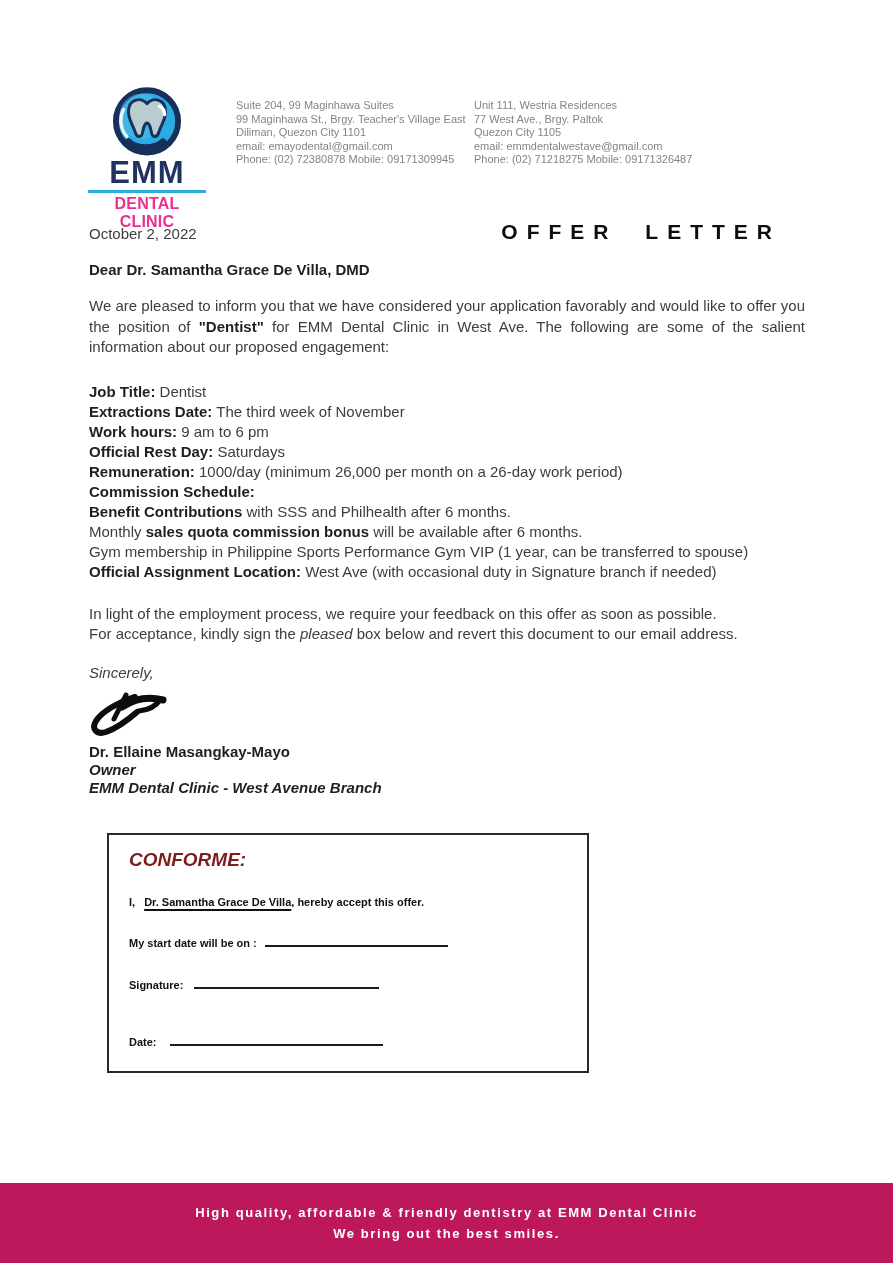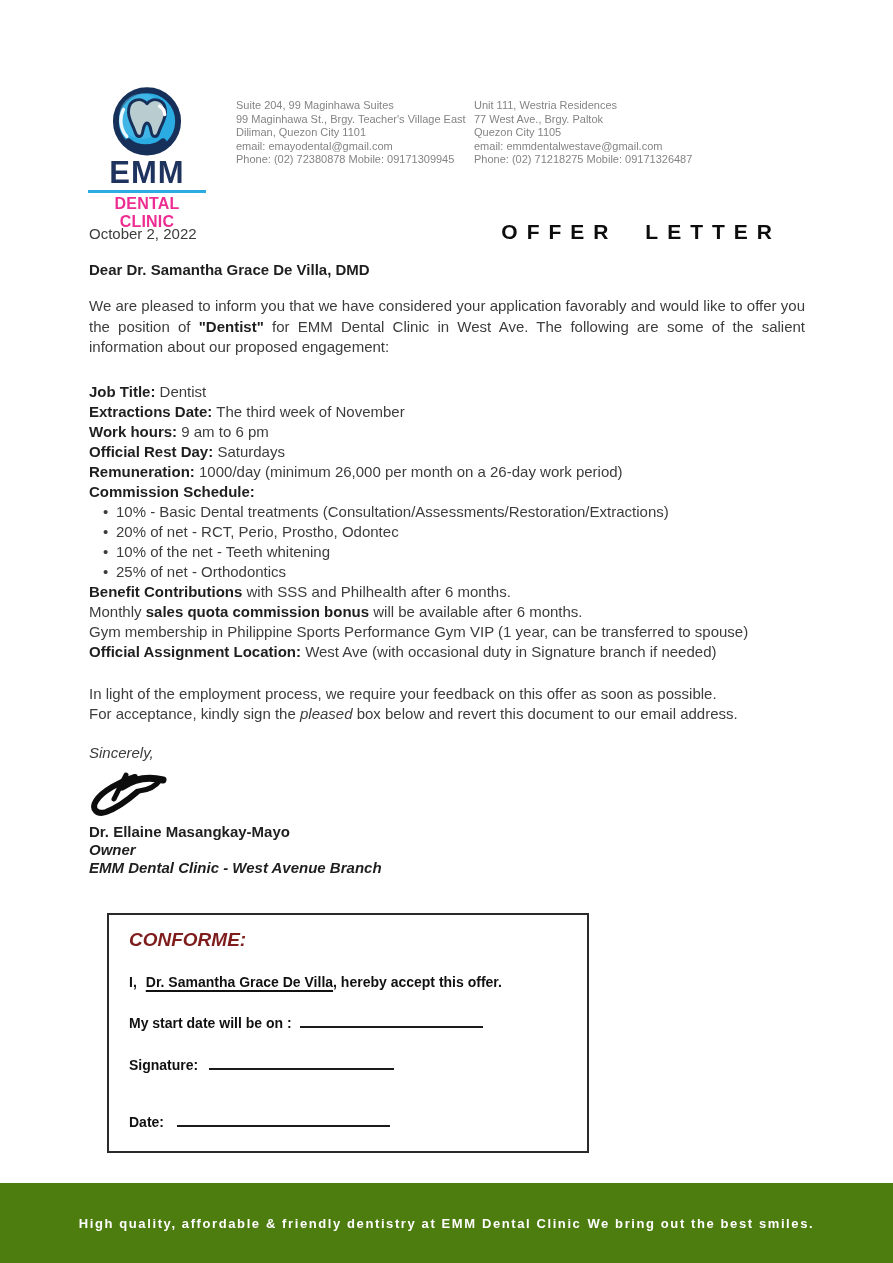--- a/index.html
+++ b/index.html
@@ -39,34 +39,34 @@
   .signoff { margin-top:19px; font-style:italic; }
   .signature-svg { display:block; margin:7px 0 0 0; }
   .signer-name { font-weight:700; color:#1f1f1f; line-height:19px; margin-top:2px; }
   .signer-title, .signer-org { font-weight:700; font-style:italic; color:#1f1f1f; line-height:18px; }
   
   .conforme-box {
     margin:36px 0 0 18px; width:482px; height:240px;
     border:2px solid #2a2a2a; padding:15px 20px; color:#111;
   }
   .conforme-heading { font-weight:700; font-style:italic; font-size:19px; color:#7f1d1d; }
-  .conforme-row { margin-top:21px; font-weight:700; font-size:14px; color:#111; }
+  .conforme-row { margin-top:21px; font-weight:700; font-size:11px; color:#111; }
   .conforme-row.date-row { margin-top:37px; }
   .accept-name {
     margin-left:9px; text-decoration:underline;
     text-decoration-thickness:1.5px; text-underline-offset:3px;
   }
   .blank-line { display:inline-block; border-bottom:2px solid #1b1b1b; height:13px; }
   .blank-start { width:183px; margin-left:8px; }
   .blank-sig { width:185px; margin-left:11px; }
   .blank-date { width:213px; margin-left:13px; }
   
   .footer {
-    position:absolute; left:0; right:0; bottom:0; height:80px; background:#4d7c0f;
-    display:flex; flex-direction:row; align-items:center; justify-content:center; gap:6px;
+    position:absolute; left:0; right:0; bottom:0; height:80px; background:#be185d;
+    display:flex; flex-direction:column; align-items:center; justify-content:center; gap:6px;
   }
   .footer div { color:#ffffff; font-weight:700; font-size:13px; letter-spacing:1.6px; }
 </style>
 </head>
 <body>
 
 <div class="page">
 
   <div class="logo">
     <svg class="logo-mark" width="76" height="74" viewBox="0 0 90 88">
@@ -106,26 +106,20 @@
     <p class="intro"><span>We are pleased to inform you that we have considered your application favorably and would like to offer you the position of </span><b>"Dentist"</b><span> for EMM Dental Clinic in West Ave. The following are some of the salient information about our proposed engagement:</span></p>
 
     <div class="details">
       <div class="detail-row"><b>Job Title:</b> <span>Dentist</span></div>
       <div class="detail-row"><b>Extractions Date:</b> <span>The third week of November</span></div>
       <div class="detail-row"><b>Work hours:</b> <span>9 am to 6 pm</span></div>
       <div class="detail-row"><b>Official Rest Day:</b> <span>Saturdays</span></div>
       <div class="detail-row"><b>Remuneration:</b> <span>1000/day (minimum 26,000 per month on a 26-day work period)</span></div>
       <div class="detail-row"><b>Commission Schedule:</b></div>
 
-      <ul class="commission">
-        <li>10% - Basic Dental treatments (Consultation/Assessments/Restoration/Extractions)</li>
-        <li>20% of net - RCT, Perio, Prostho, Odontec</li>
-        <li>10% of the net - Teeth whitening</li>
-        <li>25% of net - Orthodontics</li>
-      </ul>
 
       <div class="benefit-row"><b>Benefit Contributions</b><span> with SSS and Philhealth after 6 months.</span></div>
       <div class="benefit-row"><span>Monthly </span><b>sales quota commission bonus</b><span> will be available after 6 months.</span></div>
       <div class="benefit-row">Gym membership in Philippine Sports Performance Gym VIP (1 year, can be transferred to spouse)</div>
       <div class="benefit-row"><b>Official Assignment Location:</b><span> West Ave (with occasional duty in Signature branch if needed)</span></div>
     </div>
 
     <div class="closing">
       <p>In light of the employment process, we require your feedback on this offer as soon as possible.</p>
       <p><span>For acceptance, kindly sign the </span><i>pleased</i><span> box below and revert this document to our email address.</span></p>

